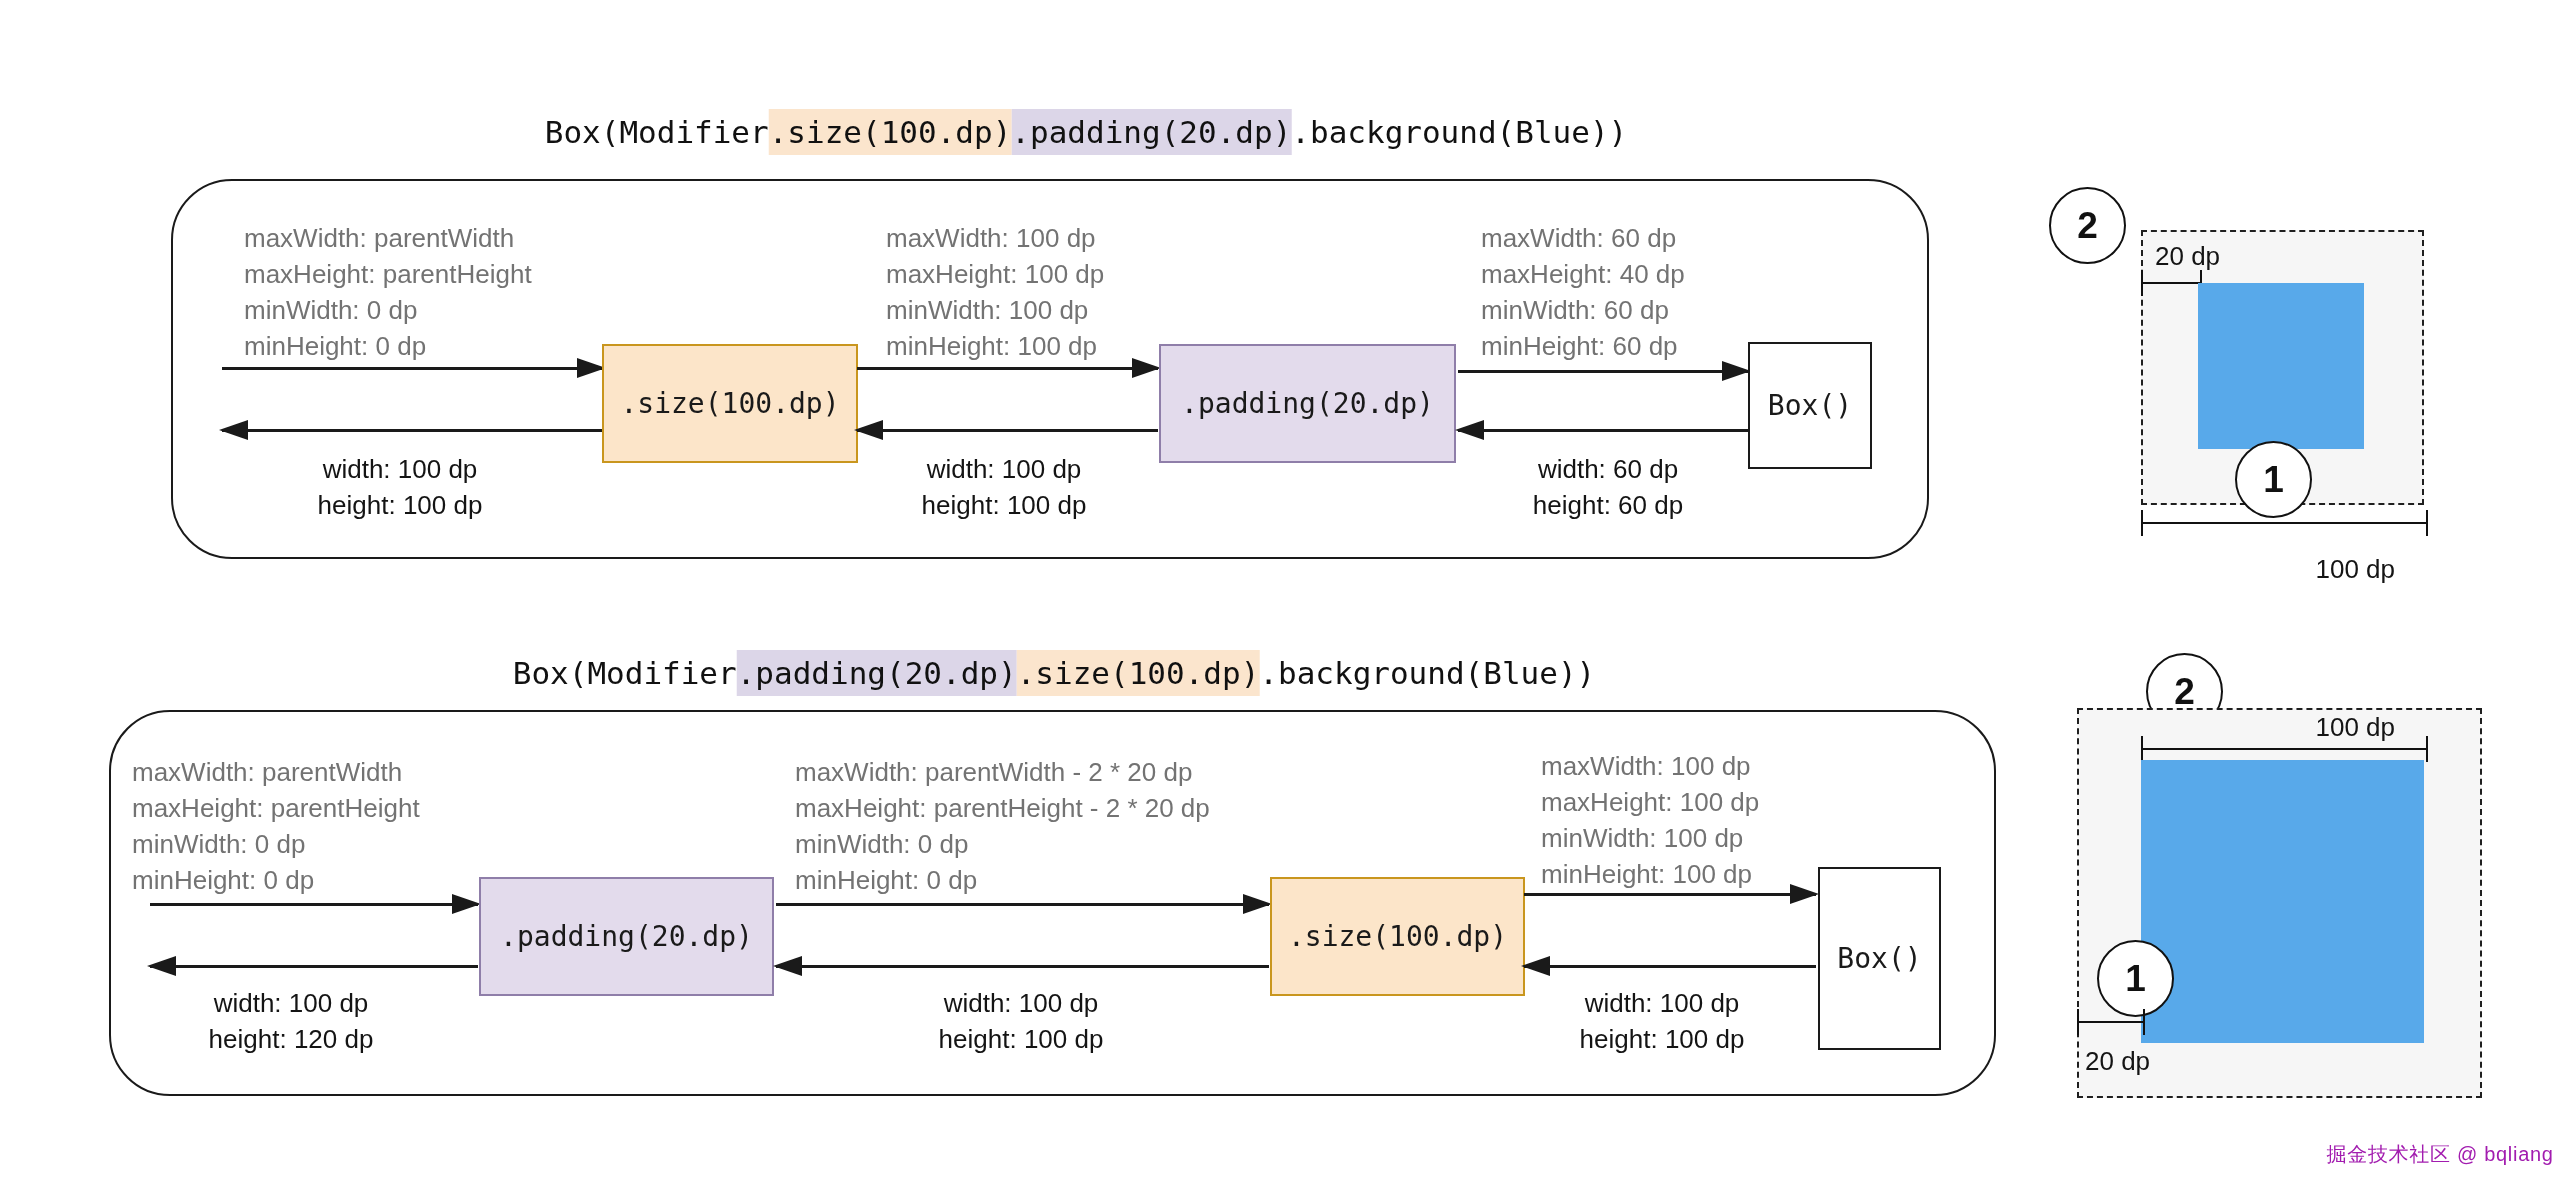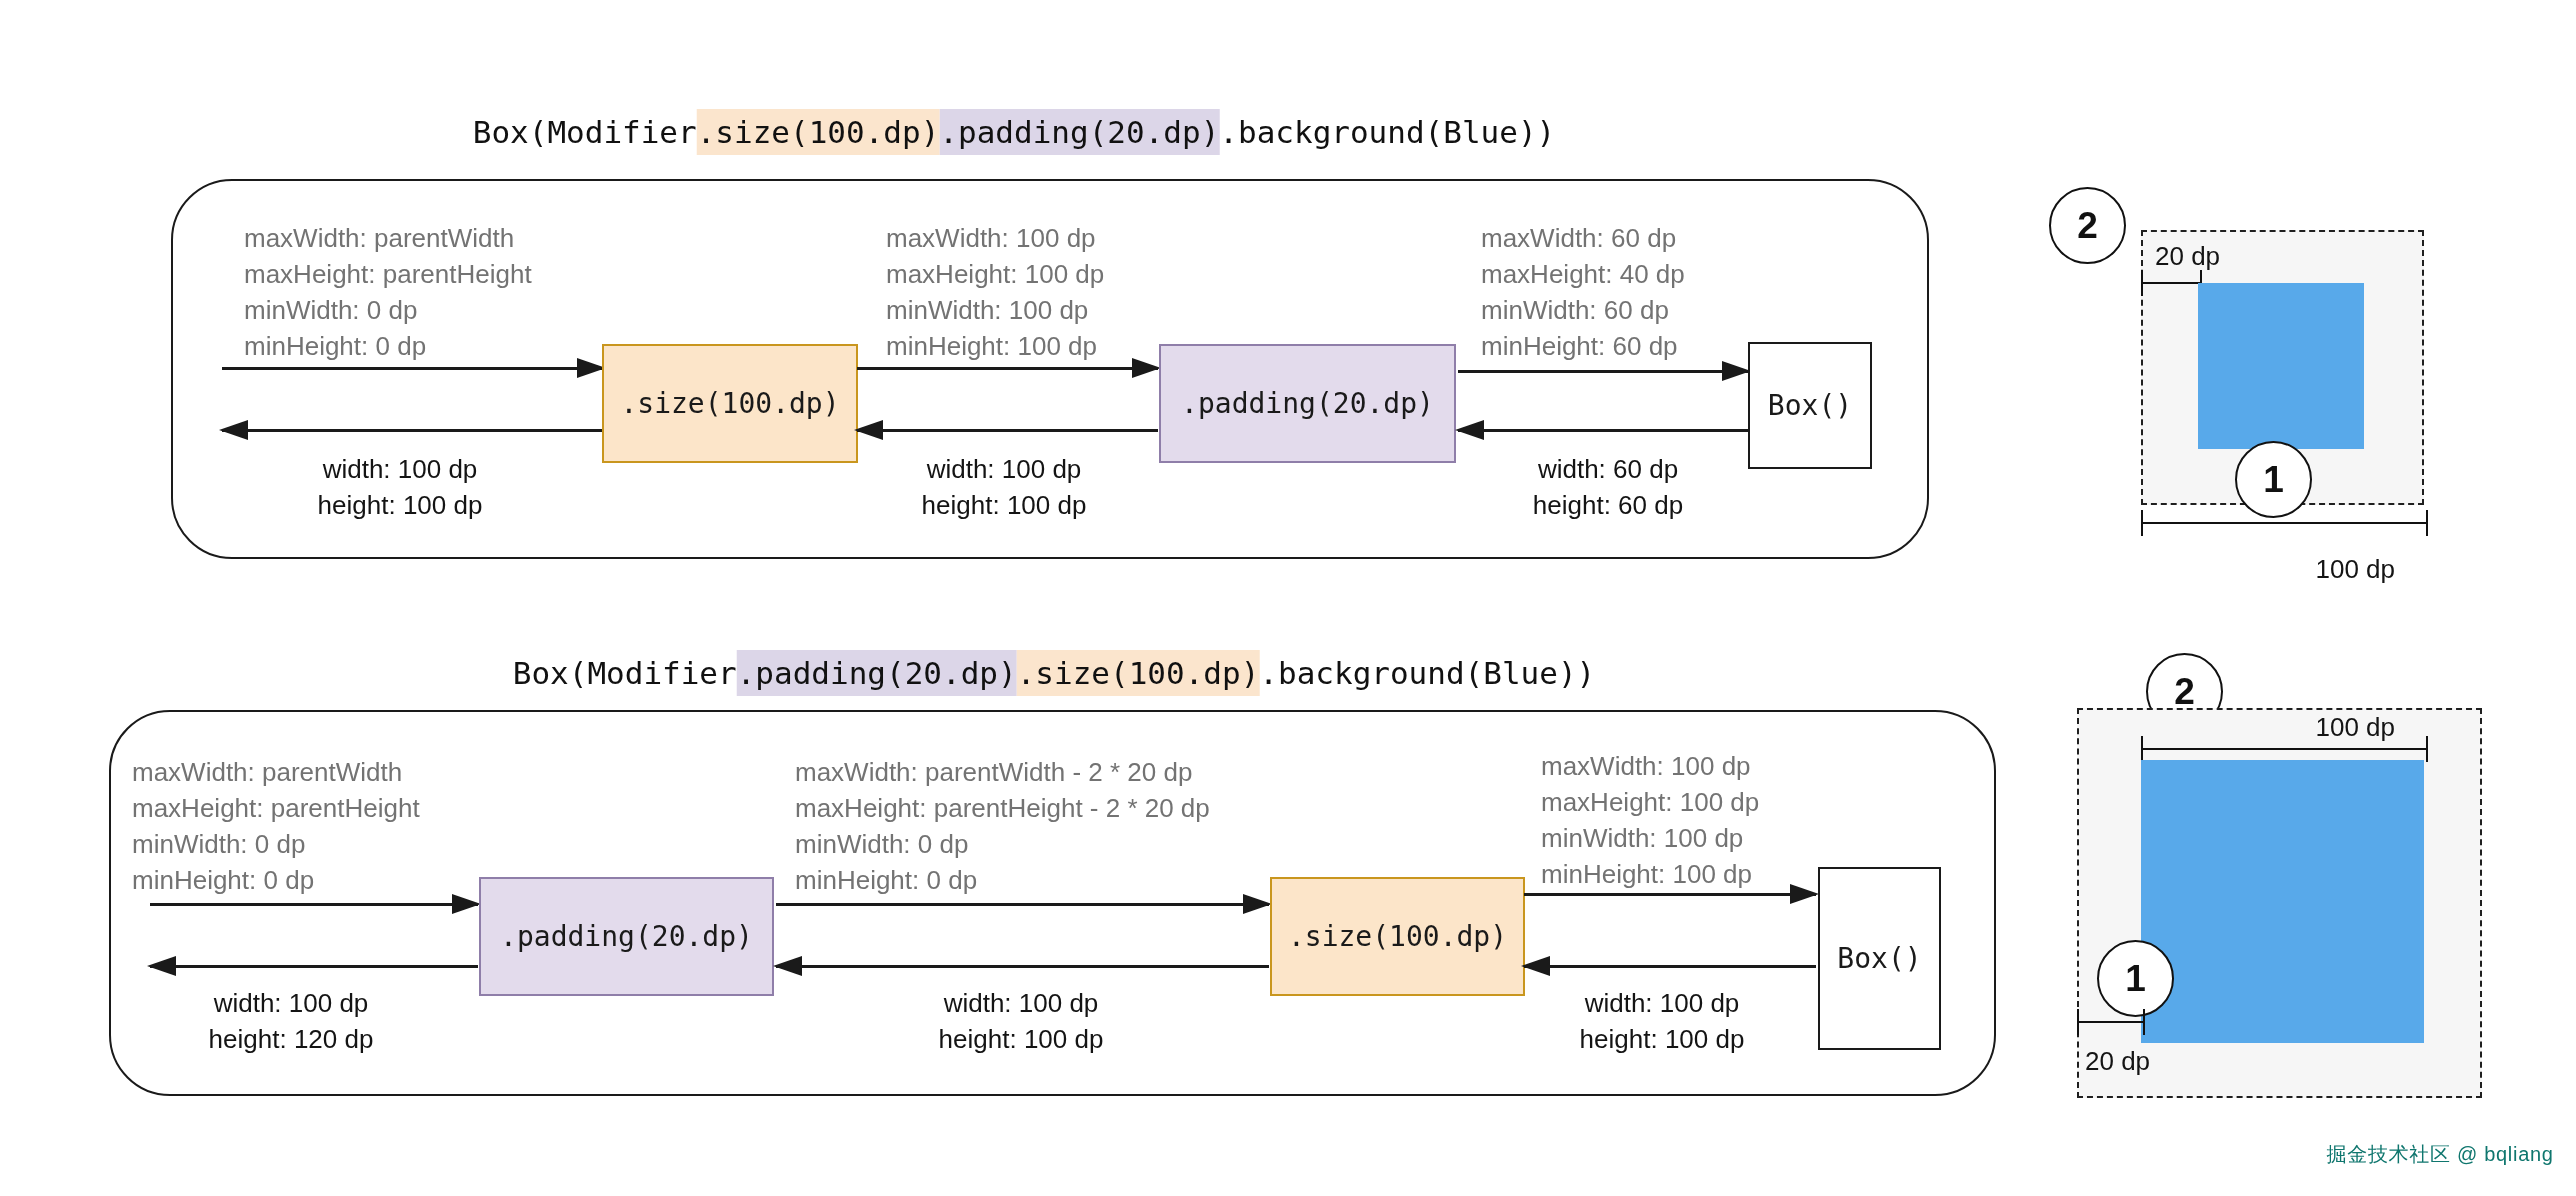--- a/index.html
+++ b/index.html
@@ -53,30 +53,30 @@
     font-size:37px; font-weight:bold; color:#111;
   }
   .dim {
     position:absolute; height:26px;
     border-left:2px solid #111; border-right:2px solid #111;
     background:linear-gradient(#111,#111) center / 100% 2px no-repeat;
   }
   .dimlabel { position:absolute; font-size:26px; line-height:32px; white-space:nowrap; color:#141414; }
   .dimlabel-c { text-align:right; width:224px; }
   #watermark {
-    position:absolute; right:22.4px; top:1141px; font-size:20px; color:#0f766e;
+    position:absolute; right:22.4px; top:1141px; font-size:20px; color:#a21caf;
     text-shadow:1.3px 1.3px 0.7px #ffffff; letter-spacing:0.7px;
   }
 </style>
 </head>
 <body>
 
 <div id="canvas">
 
-  <div class="code-title" style="left:1014px; top:111px;"><span>Box(Modifier</span><span class="hl-o">.size(100.dp)</span><span class="hl-p">.padding(20.dp)</span><span>.background(Blue))</span></div>
+  <div class="code-title" style="left:1086px; top:111px;"><span>Box(Modifier</span><span class="hl-o">.size(100.dp)</span><span class="hl-p">.padding(20.dp)</span><span>.background(Blue))</span></div>
 
   <div class="panel" style="left:171px; top:179px; width:1754px; height:376px;"></div>
 
   <div class="ctext" style="left:244px; top:220px;">
     <div>maxWidth: parentWidth</div>
     <div>maxHeight: parentHeight</div>
     <div>minWidth: 0 dp</div>
     <div>minHeight: 0 dp</div>
   </div>
   <div class="arrow arrow-right" style="left:222px; top:367px; width:381px;"></div>

